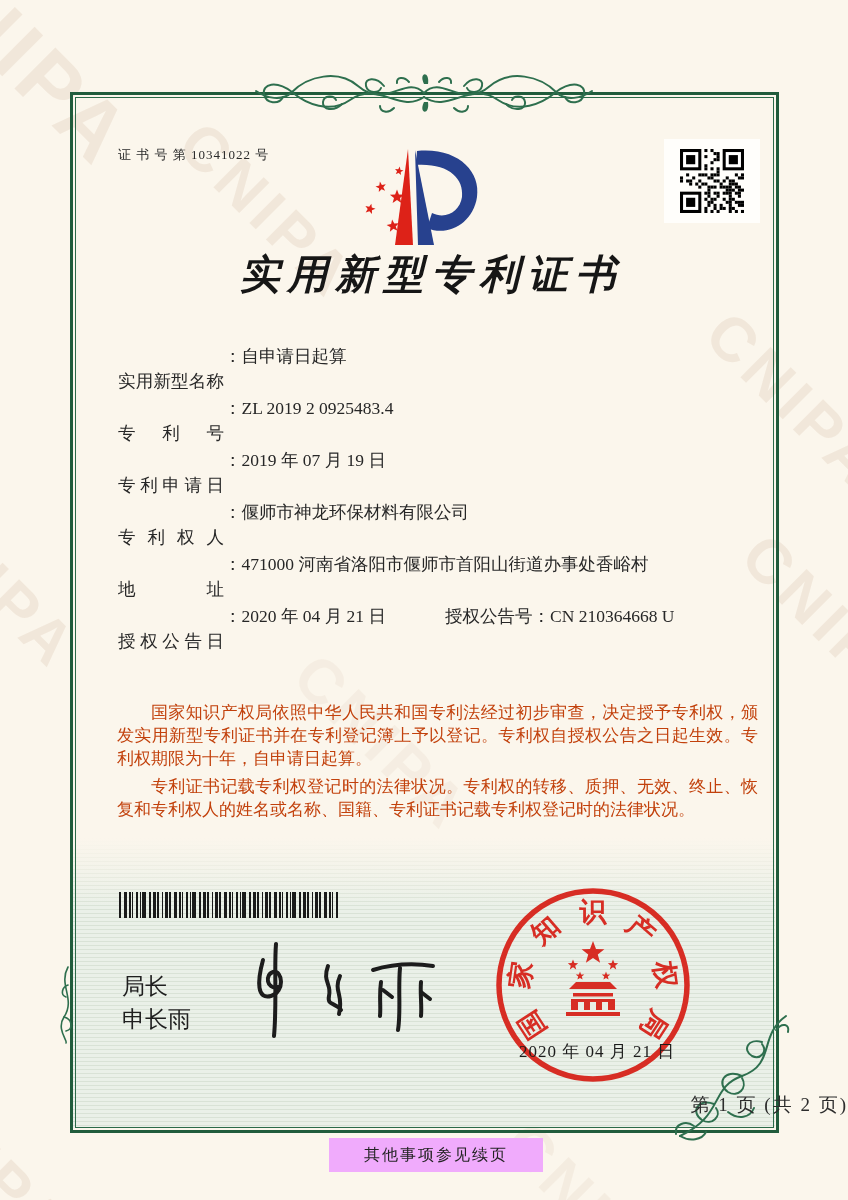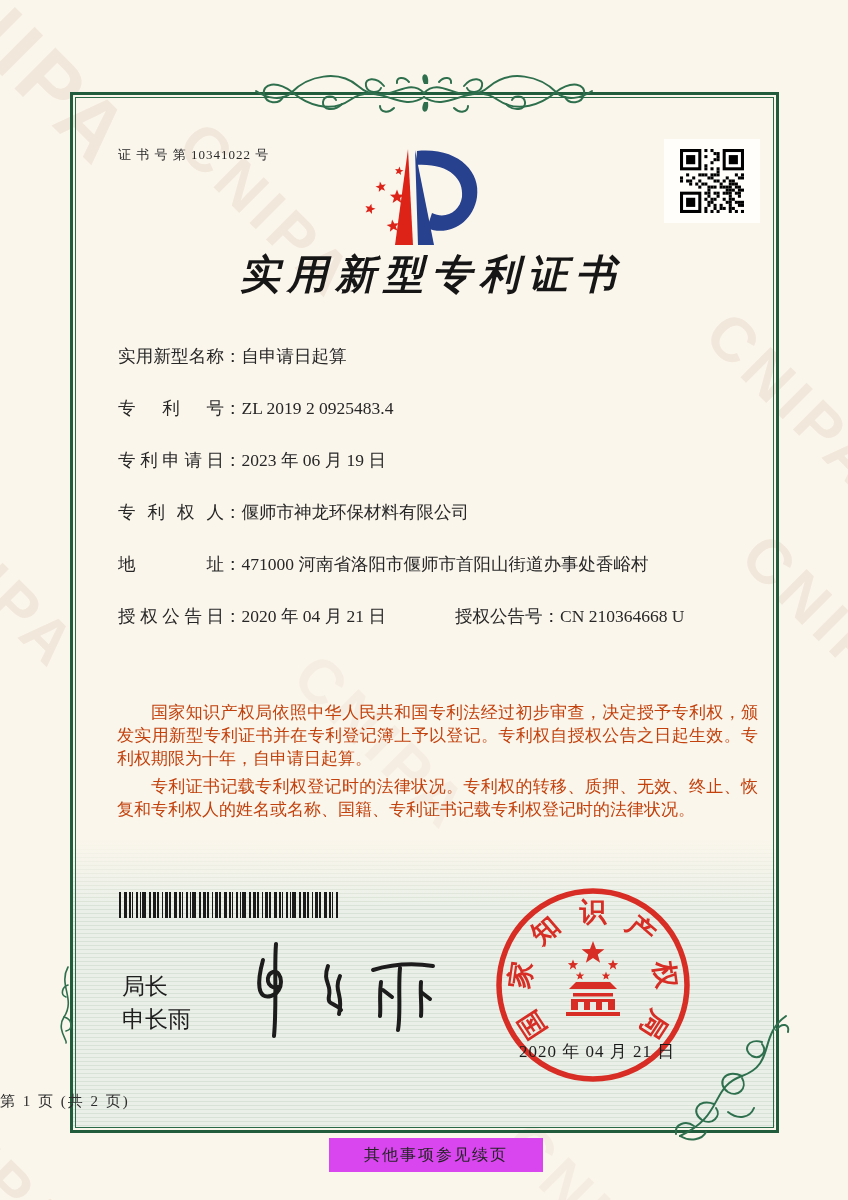--- a/index.html
+++ b/index.html
@@ -28,38 +28,38 @@
 
   .logo{position:absolute;left:345px;top:147px;z-index:5;}
   .qrbox{position:absolute;left:664px;top:139px;width:96px;height:84px;background:#fffefb;z-index:5;
          display:flex;align-items:center;justify-content:center;}
 
   .title{position:absolute;left:0;right:0;top:247px;text-align:center;font-size:40px;font-weight:bold;
          letter-spacing:8px;padding-left:15px;color:#161616;z-index:5;font-style:italic;}
 
   .fields{position:absolute;left:118px;top:346px;width:640px;font-size:17.5px;color:#272727;z-index:5;}
   .frow{height:52px;line-height:21px;white-space:nowrap;position:relative;}
-  .flabel{display:inline-block;width:106px;text-align:justify;text-align-last:justify;vertical-align:top;}
-  .grant-right{position:absolute;left:337px;top:0;}
+  .flabel{display:inline-block;width:106px;text-align:justify;text-align-last:justify;vertical-align:top;margin-top:25px;}
+  .grant-right{position:absolute;left:327px;top:0;}
 
   .paras{position:absolute;left:117px;top:701px;width:641px;font-size:17px;line-height:23px;
          text-align:justify;color:#c2410c;z-index:5;}
   .paras p{margin:0 0 5px 0;text-indent:2em;}
 
   .barcode{position:absolute;left:117px;top:892px;z-index:5;}
 
   .director{position:absolute;left:122px;top:970px;font-size:23px;color:#1f1f1f;z-index:5;line-height:33px;}
   .sig{position:absolute;left:233px;top:938px;z-index:6;}
 
   .seal{position:absolute;left:493px;top:885px;z-index:5;opacity:.96;}
   .sealdate{position:absolute;left:519px;top:1040px;font-size:17px;letter-spacing:1px;color:#1c1c1c;z-index:7;white-space:nowrap;}
 
-  .pageinfo{position:absolute;left:0;right:0;top:1092px;text-align:left;font-size:15px;
+  .pageinfo{position:absolute;left:0;right:0;top:1092px;text-align:right;font-size:19px;
             letter-spacing:2px;color:#2d2d2d;z-index:5;}
-  .notebox{position:absolute;left:329px;top:1138px;width:214px;height:34px;background:#d946ef;z-index:5;
+  .notebox{position:absolute;left:329px;top:1138px;width:214px;height:34px;background:#f0abfc;z-index:5;
            display:flex;align-items:center;justify-content:center;font-size:16px;letter-spacing:2px;color:#242424;}
 </style>
 </head>
 <body>
 
 <div class="page">
 
   <div class="wm" style="left:-50px;top:-85px;font-size:84px;">CNIPA</div>
   <div class="wm" style="left:215px;top:108px;font-size:62px;">CNIPA</div>
   <div class="wm" style="left:742px;top:298px;font-size:62px;">CNIPA</div>
@@ -250,21 +250,21 @@
   <div class="title">实用新型专利证书</div>
 
   <div class="fields">
     <div class="frow">
       <span class="flabel">实用新型名称</span><span>：</span><span>自申请日起算</span>
     </div>
     <div class="frow">
       <span class="flabel">专利号</span><span>：</span><span>ZL 2019 2 0925483.4</span>
     </div>
     <div class="frow">
-      <span class="flabel">专利申请日</span><span>：</span><span>2023 年 06 月 19 日</span>
+      <span class="flabel">专利申请日</span><span>：</span><span>2019 年 07 月 19 日</span>
     </div>
     <div class="frow">
       <span class="flabel">专利权人</span><span>：</span><span>偃师市神龙环保材料有限公司</span>
     </div>
     <div class="frow">
       <span class="flabel">地址</span><span>：</span><span>471000 河南省洛阳市偃师市首阳山街道办事处香峪村</span>
     </div>
     <div class="frow">
       <span class="flabel">授权公告日</span><span>：</span><span>2020 年 04 月 21 日</span>
       <span class="grant-right"><span>授权公告号</span><span>：</span><span>CN 210364668 U</span></span>

